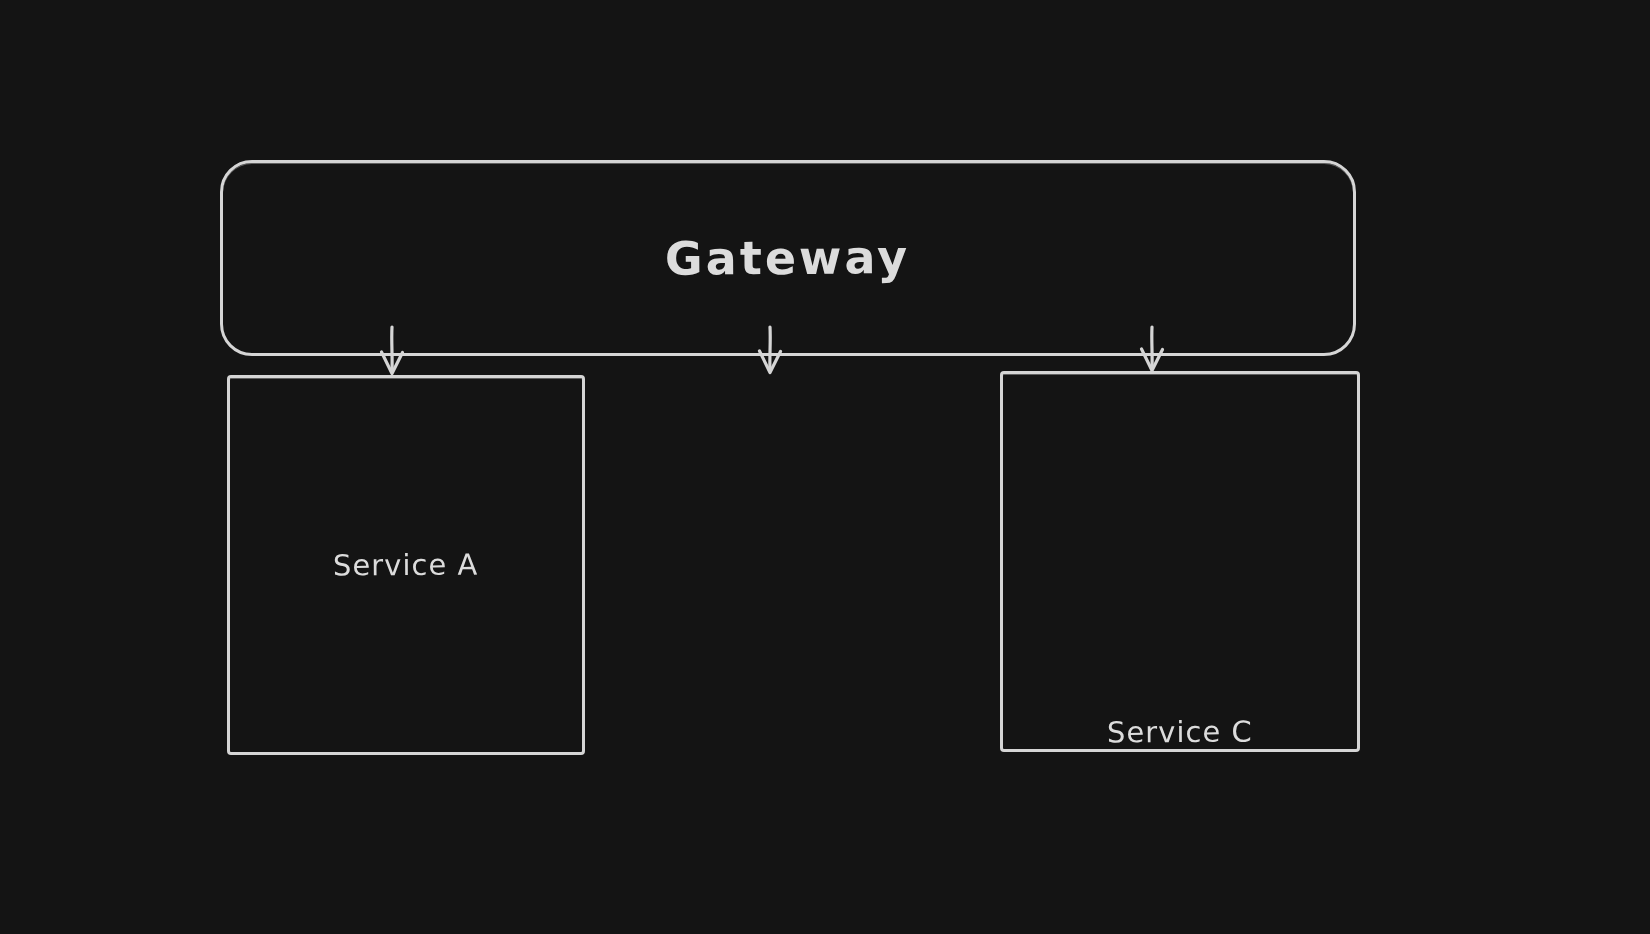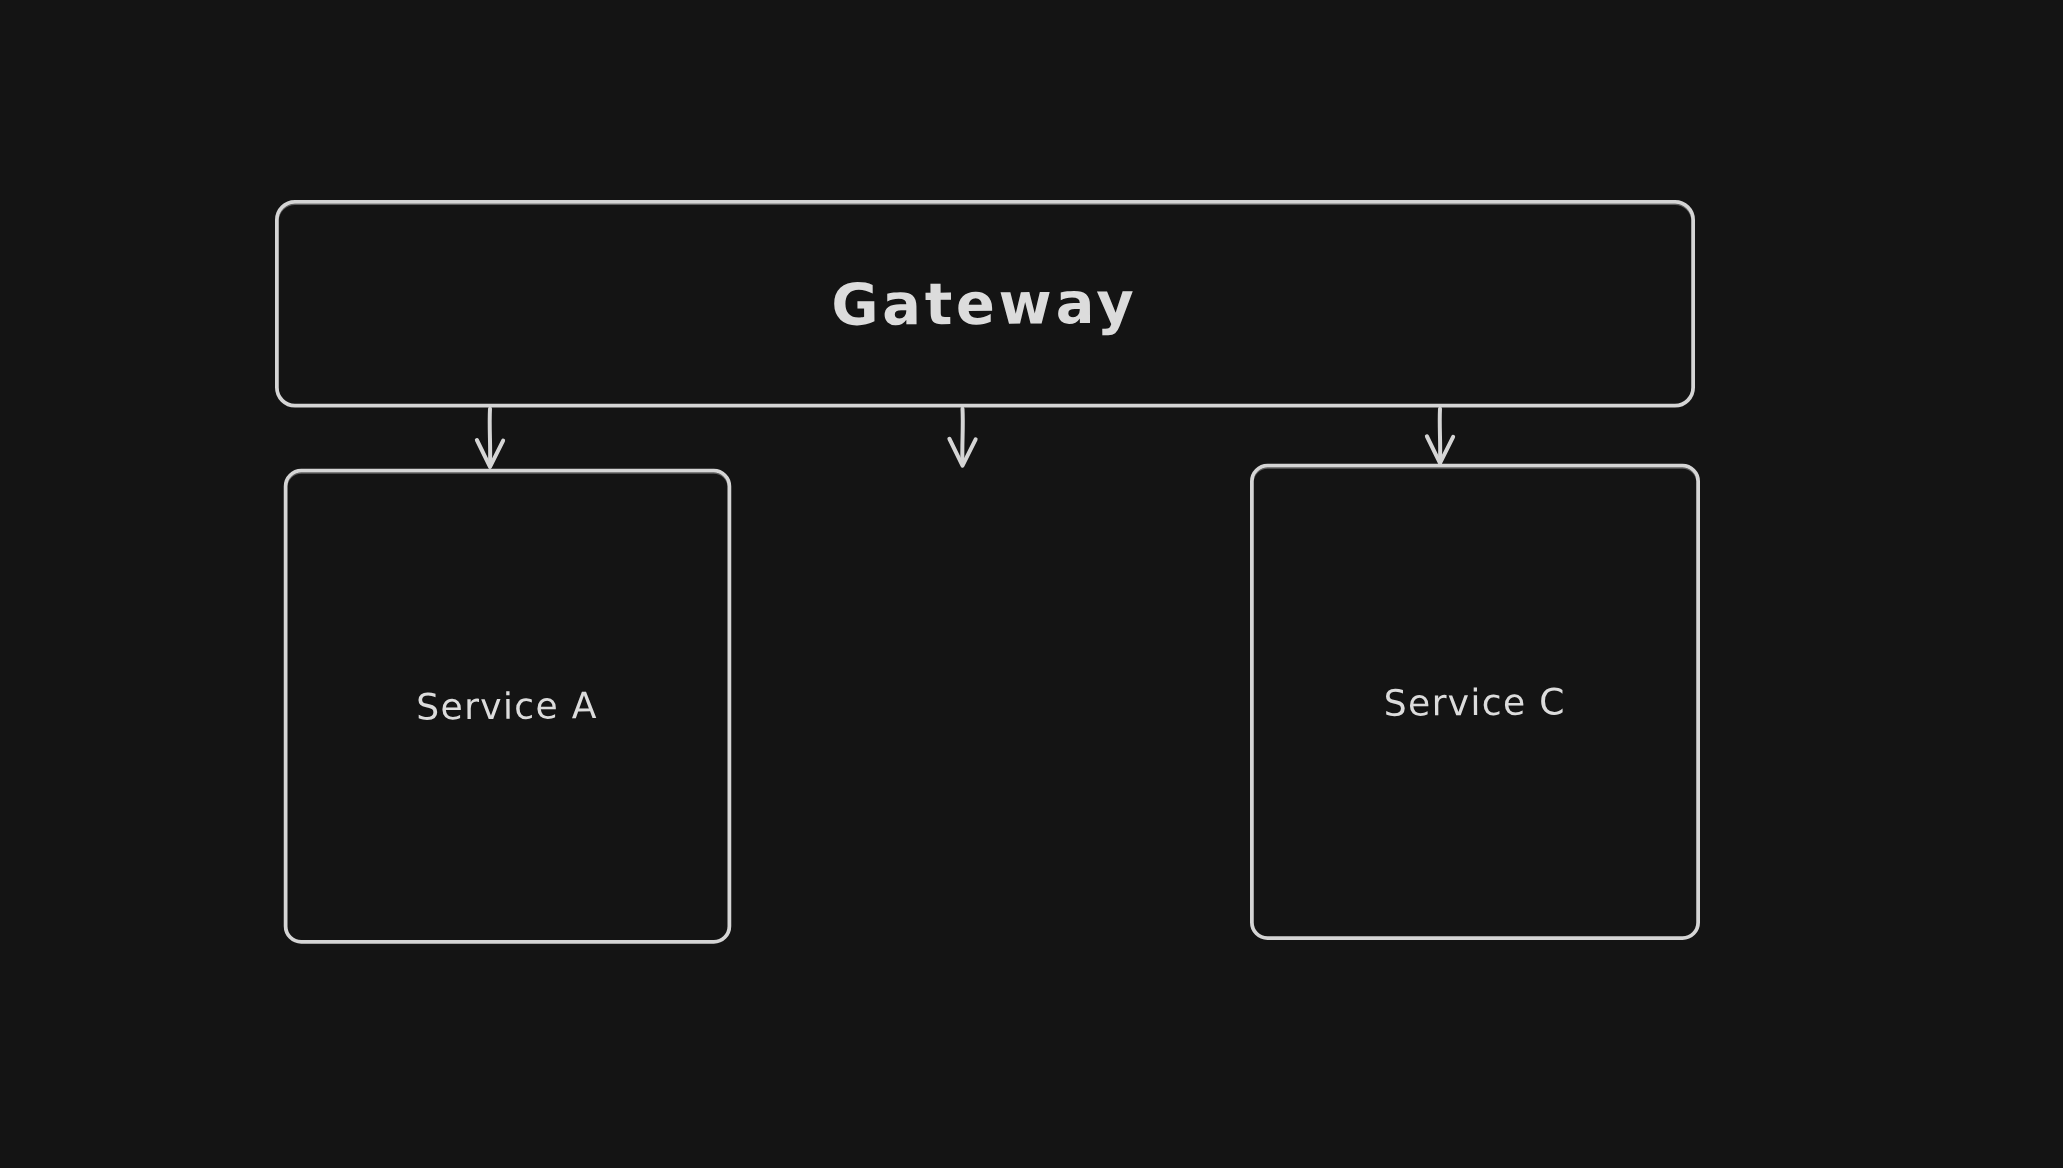--- a/index.html
+++ b/index.html
@@ -13,53 +13,53 @@
   }
   .canvas {
     position: relative;
     width: 1650px;
     height: 934px;
     background: #141414;
   }
   .node {
     position: absolute;
     border: 3px solid #d5d5d5;
-    border-radius: 14px;
+    border-radius: 4px;
     background: #141414;
     display: flex;
     align-items: center;
     justify-content: center;
     box-sizing: border-box;
     box-shadow: inset 0 1px 0 rgba(235,235,235,0.35);
   }
   .node .label {
     color: #dcdcdc;
     white-space: nowrap;
     
     transform: rotate(-0.4deg);
   }
   .node-gateway {
     left: 220px;
     top: 160px;
     width: 1136px;
-    height: 166px;
-    border-radius: 16px;
+    height: 196px;
+    border-radius: 32px;
   }
   .node-gateway .label {
     font-size: 46px;
     font-weight: bold;
     letter-spacing: 3px;
   }
   .node-service .label {
     font-size: 29px;
     letter-spacing: 1px;
   }
   .node-service-a { left: 227px; top: 375px; width: 358px; height: 380px; }
   .node-service-b { left: 613px; top: 373px; width: 357px; height: 380px; }
-  .node-service-c { left: 1000px; top: 371px; width: 360px; height: 381px; }
+  .node-service-c { left: 1000px; top: 371px; width: 360px; height: 381px; align-items: flex-end; }
   .edge-layer {
     position: absolute;
     left: 0;
     top: 0;
     width: 1650px;
     height: 934px;
     pointer-events: none;
   }
   .edge-layer path {
     stroke: #d5d5d5;

